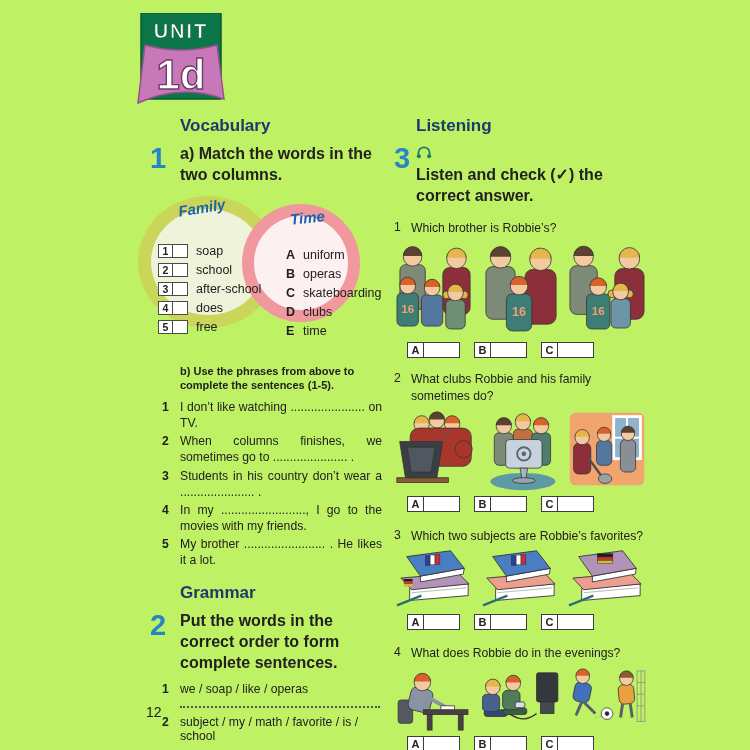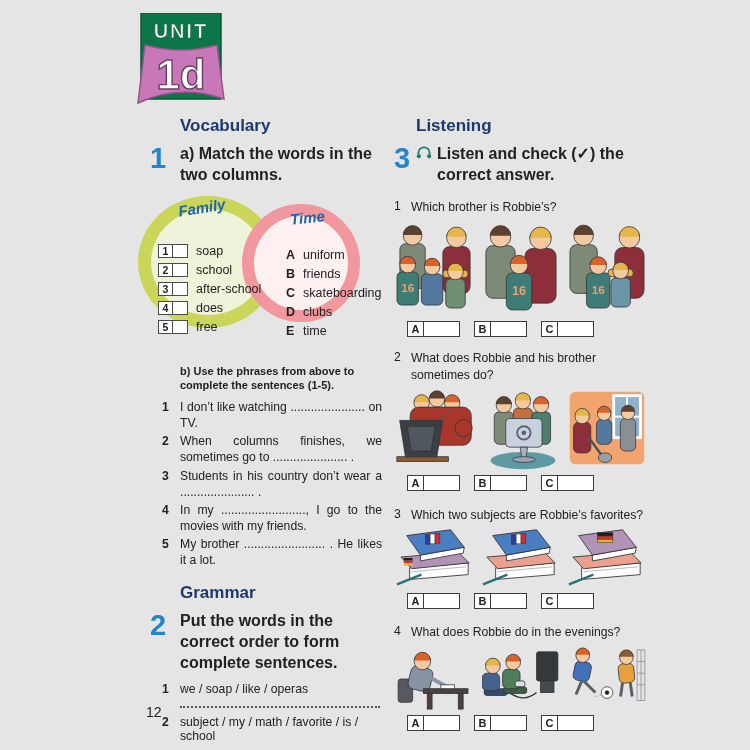--- a/index.html
+++ b/index.html
@@ -1,37 +1,37 @@
 <!DOCTYPE html>
 <html><head>
 <meta charset="utf-8">
 <style>
   * { margin:0; padding:0; box-sizing:border-box; }
   html,body { background:#ffffff; }
   .page {
-    position:relative; width:750px; height:750px; background:#e5e5e5;
+    position:relative; width:750px; height:750px; background:#bef264;
     font-family:"Liberation Sans", sans-serif; color:#232021; overflow:hidden;
   }
 
   
   .unit-badge { position:absolute; left:136px; top:13px; width:92px; height:92px; }
 
   
   .col-left  { position:absolute; left:150px; top:116px; width:232px; }
   .col-right { position:absolute; left:394px; top:116px; width:256px; }
 
   .section-head { font-size:17px; font-weight:700; color:#1c3a6d; margin-left:30px; }
   .col-right .section-head { margin-left:22px; }
 
   .ex { display:flex; margin-top:8px; }
   .ex-num { width:30px; font-size:29px; font-weight:700; color:#2585c7; line-height:1; flex:none; }
   .col-right .ex-num { width:22px; }
   .ex-body { flex:1; }
   .instr { font-weight:700; font-size:16px; line-height:1.3; }
-  .instr-row { display:flex; align-items:flex-start; gap:5px; }
+  .instr-row { display:flex; align-items:flex-start; gap:5px;flex-direction:column; }
   .hp-icon { flex:none; margin-top:1px; }
 
   
   .venn { position:relative; height:164px; width:252px; margin:8px 0 6px -12px; }
   .circle-green {
     position:absolute; left:0; top:2px; width:140px; height:132px;
     border:13px solid #c9d65a; background:#eff3da; border-radius:50%; z-index:1;
   }
   .circle-pink {
     position:absolute; left:104px; top:10px; width:118px; height:118px;
@@ -140,21 +140,21 @@
         </div>
       </div>
 
       <div class="time-list">
         <div class="row">
           <span class="letter">A</span>
           <span class="word">uniform</span>
         </div>
         <div class="row">
           <span class="letter">B</span>
-          <span class="word">friends</span>
+          <span class="word">operas</span>
         </div>
         <div class="row">
           <span class="letter">C</span>
           <span class="word">skateboarding</span>
         </div>
         <div class="row">
           <span class="letter">D</span>
           <span class="word">clubs</span>
         </div>
         <div class="row">
@@ -343,21 +343,21 @@
         <div class="opt">
             <span class="opt-letter">C</span>
             <span class="opt-check"></span>
           </div>
       </div>
     </div>
 
     <div class="lq">
       <div class="q-head">
         <span class="q-num">2</span>
-        <span class="q-text" style="width:210px;flex:none">What does Robbie and his brother sometimes do?</span>
+        <span class="q-text" style="width:210px;flex:none">What clubs Robbie and his family sometimes do?</span>
       </div>
       <div class="illo-row">
 
         <svg width="78" height="84" viewBox="0 0 80 88">
           <g stroke="#333" stroke-width="0.8">
             <circle cx="26" cy="16" r="8" fill="#f2c9a0"></circle>
               <path d="M18,15 a8,8 0 0 1 16,0" fill="#e7b64b"></path>
             <circle cx="42" cy="12" r="8" fill="#f2c9a0"></circle>
               <path d="M34,11 a8,8 0 0 1 16,0" fill="#5d4130"></path>
             <circle cx="58" cy="16" r="8" fill="#f2c9a0"></circle>

